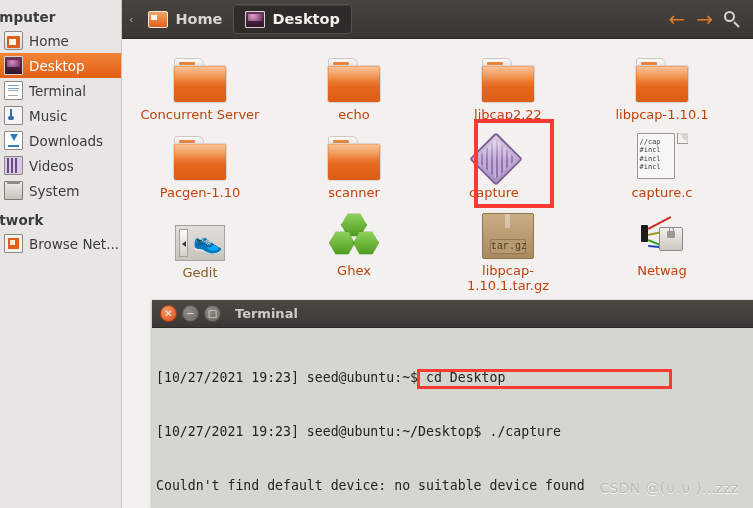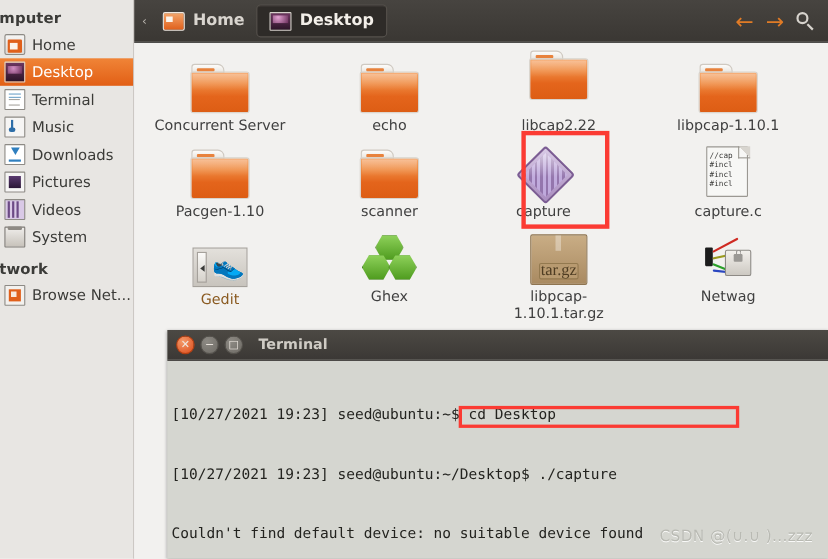--- a/index.html
+++ b/index.html
@@ -96,21 +96,21 @@
     position:absolute;left:122px;top:39px;right:0;bottom:0;
     background:#f2f1ef;
   }
   .fgrid{position:relative;width:100%;height:100%;}
   .fitem{
     position:absolute;width:150px;text-align:center;
     display:flex;flex-direction:column;align-items:center;
   }
   .fitem .glyph{height:52px;display:flex;align-items:flex-end;justify-content:center;}
   .fitem .fname{
-    margin-top:4px;font-size:13px;color:#404040;line-height:15px;
+    margin-top:4px;font-size:13px;color:#c2410c;line-height:15px;
     max-width:120px;word-wrap:break-word;
   }
   .fitem .fname.link{color:#8a5a20;}
 
   
   .folder{width:54px;height:45px;position:relative;}
   .folder .tab{position:absolute;left:1px;top:0;width:30px;height:9px;
     background:linear-gradient(#fdfcfa,#e9e5df);border:1px solid #cfc9c1;
     border-radius:3px 6px 0 0;box-sizing:border-box;}
   .folder .tab:after{content:"";position:absolute;left:4px;top:3px;width:16px;height:3px;background:#e8823c;border-radius:1px;}
@@ -129,21 +129,21 @@
   }
   .diamond .d:after{
     content:"";position:absolute;left:3px;top:3px;right:3px;bottom:3px;
     background:
       linear-gradient(135deg,rgba(255,255,255,.65) 0%,rgba(255,255,255,0) 55%),
       repeating-linear-gradient(45deg,#8e6fa8 0 2px,#c2ade0 2px 5px);
     opacity:.85;
   }
 
   
-  .srcfile{width:40px;height:48px;position:relative;}
+  .srcfile{width:40px;height:48px;position:relative;padding-left:11px;}
   .srcfile .pg{
     position:absolute;left:0;top:0;width:38px;height:46px;box-sizing:border-box;
     background:#f7f7f5;border:1px solid #9b9892;border-radius:1px;
   }
   .srcfile .fold{position:absolute;right:0;top:0;width:10px;height:10px;
     background:linear-gradient(225deg,#d8d5cf 50%,transparent 50%);border-left:1px solid #9b9892;border-bottom:1px solid #9b9892;}
   .srcfile .code{
     position:absolute;left:3px;top:5px;right:2px;
     font-family:"DejaVu Sans Mono","Liberation Mono",monospace;
     font-size:7px;line-height:8.4px;color:#3a3a38;text-align:left;
@@ -163,21 +163,21 @@
   .ghex{width:50px;height:46px;position:relative;}
   .hexa{position:absolute;width:24px;height:22px;background:linear-gradient(#8ed15a,#4f9c1f);
     border:1.5px solid #3d7d17;clip-path:polygon(25% 3%,75% 3%,100% 50%,75% 97%,25% 97%,0% 50%);}
 
   
   .pkg{width:50px;height:44px;position:relative;
     background:linear-gradient(#c9ad85,#a98a61);border:1px solid #8e7450;border-radius:2px;}
   .pkg .seam{position:absolute;left:22px;top:0;width:5px;height:14px;background:rgba(255,255,255,.35);}
   .pkg .lbl{position:absolute;left:7px;bottom:4px;right:7px;height:13px;
     background:#b89a70;border:1px solid #93794f;border-radius:2px;
-    font-family:Liberation Serif, serif;font-size:15px;color:#4e3c22;
+    font-family:Liberation Mono, monospace;font-size:10px;color:#4e3c22;
     line-height:13px;text-align:center;}
 
   
   .netwag{width:46px;height:44px;position:relative;}
   .netwag .blk{position:absolute;left:2px;top:10px;width:7px;height:17px;background:#1c1c1c;border-radius:1px;}
   .netwag .pad{position:absolute;left:20px;top:12px;width:22px;height:22px;
     background:linear-gradient(#f2f0ec,#cdc9c2);border:1px solid #8d8a85;border-radius:2px;}
   .netwag .lock{position:absolute;left:28px;top:16px;width:8px;height:7px;background:#9a9894;border-radius:1px;}
   .netwag .lock:before{content:"";position:absolute;left:1.5px;top:-4px;width:5px;height:5px;border:1.5px solid #9a9894;border-bottom:none;border-radius:3px 3px 0 0;box-sizing:border-box;}
   .nw-l{position:absolute;transform-origin:left center;height:2px;border-radius:1px;}
@@ -242,24 +242,20 @@
     <div class="side-item">
       <span class="ico ico-music"></span>
       <span class="side-label">Music</span>
     </div>
 
     <div class="side-item">
       <span class="ico ico-dl"></span>
       <span class="side-label">Downloads</span>
     </div>
 
-    <div class="side-item">
-      <span class="ico ico-pic"></span>
-      <span class="side-label">Pictures</span>
-    </div>
 
     <div class="side-item">
       <span class="ico ico-vid"></span>
       <span class="side-label">Videos</span>
     </div>
 
 
     <div class="side-item">
       <span class="ico ico-trash"></span>
       <span class="side-label">System</span>
@@ -309,21 +305,21 @@
       <div class="fitem" style="left:157px;top:12px;">
         <div class="glyph">
             <div class="folder">
               <div class="tab"></div>
               <div class="body"></div>
             </div>
           </div>
         <div class="fname">echo</div>
       </div>
 
-      <div class="fitem" style="left:311px;top:0;gap:12px;">
+      <div class="fitem" style="left:311px;top:12px;">
         <div class="glyph">
             <div class="folder">
               <div class="tab"></div>
               <div class="body"></div>
             </div>
           </div>
         <div class="fname">libcap2.22</div>
       </div>
 
       <div class="fitem" style="left:465px;top:12px;">

